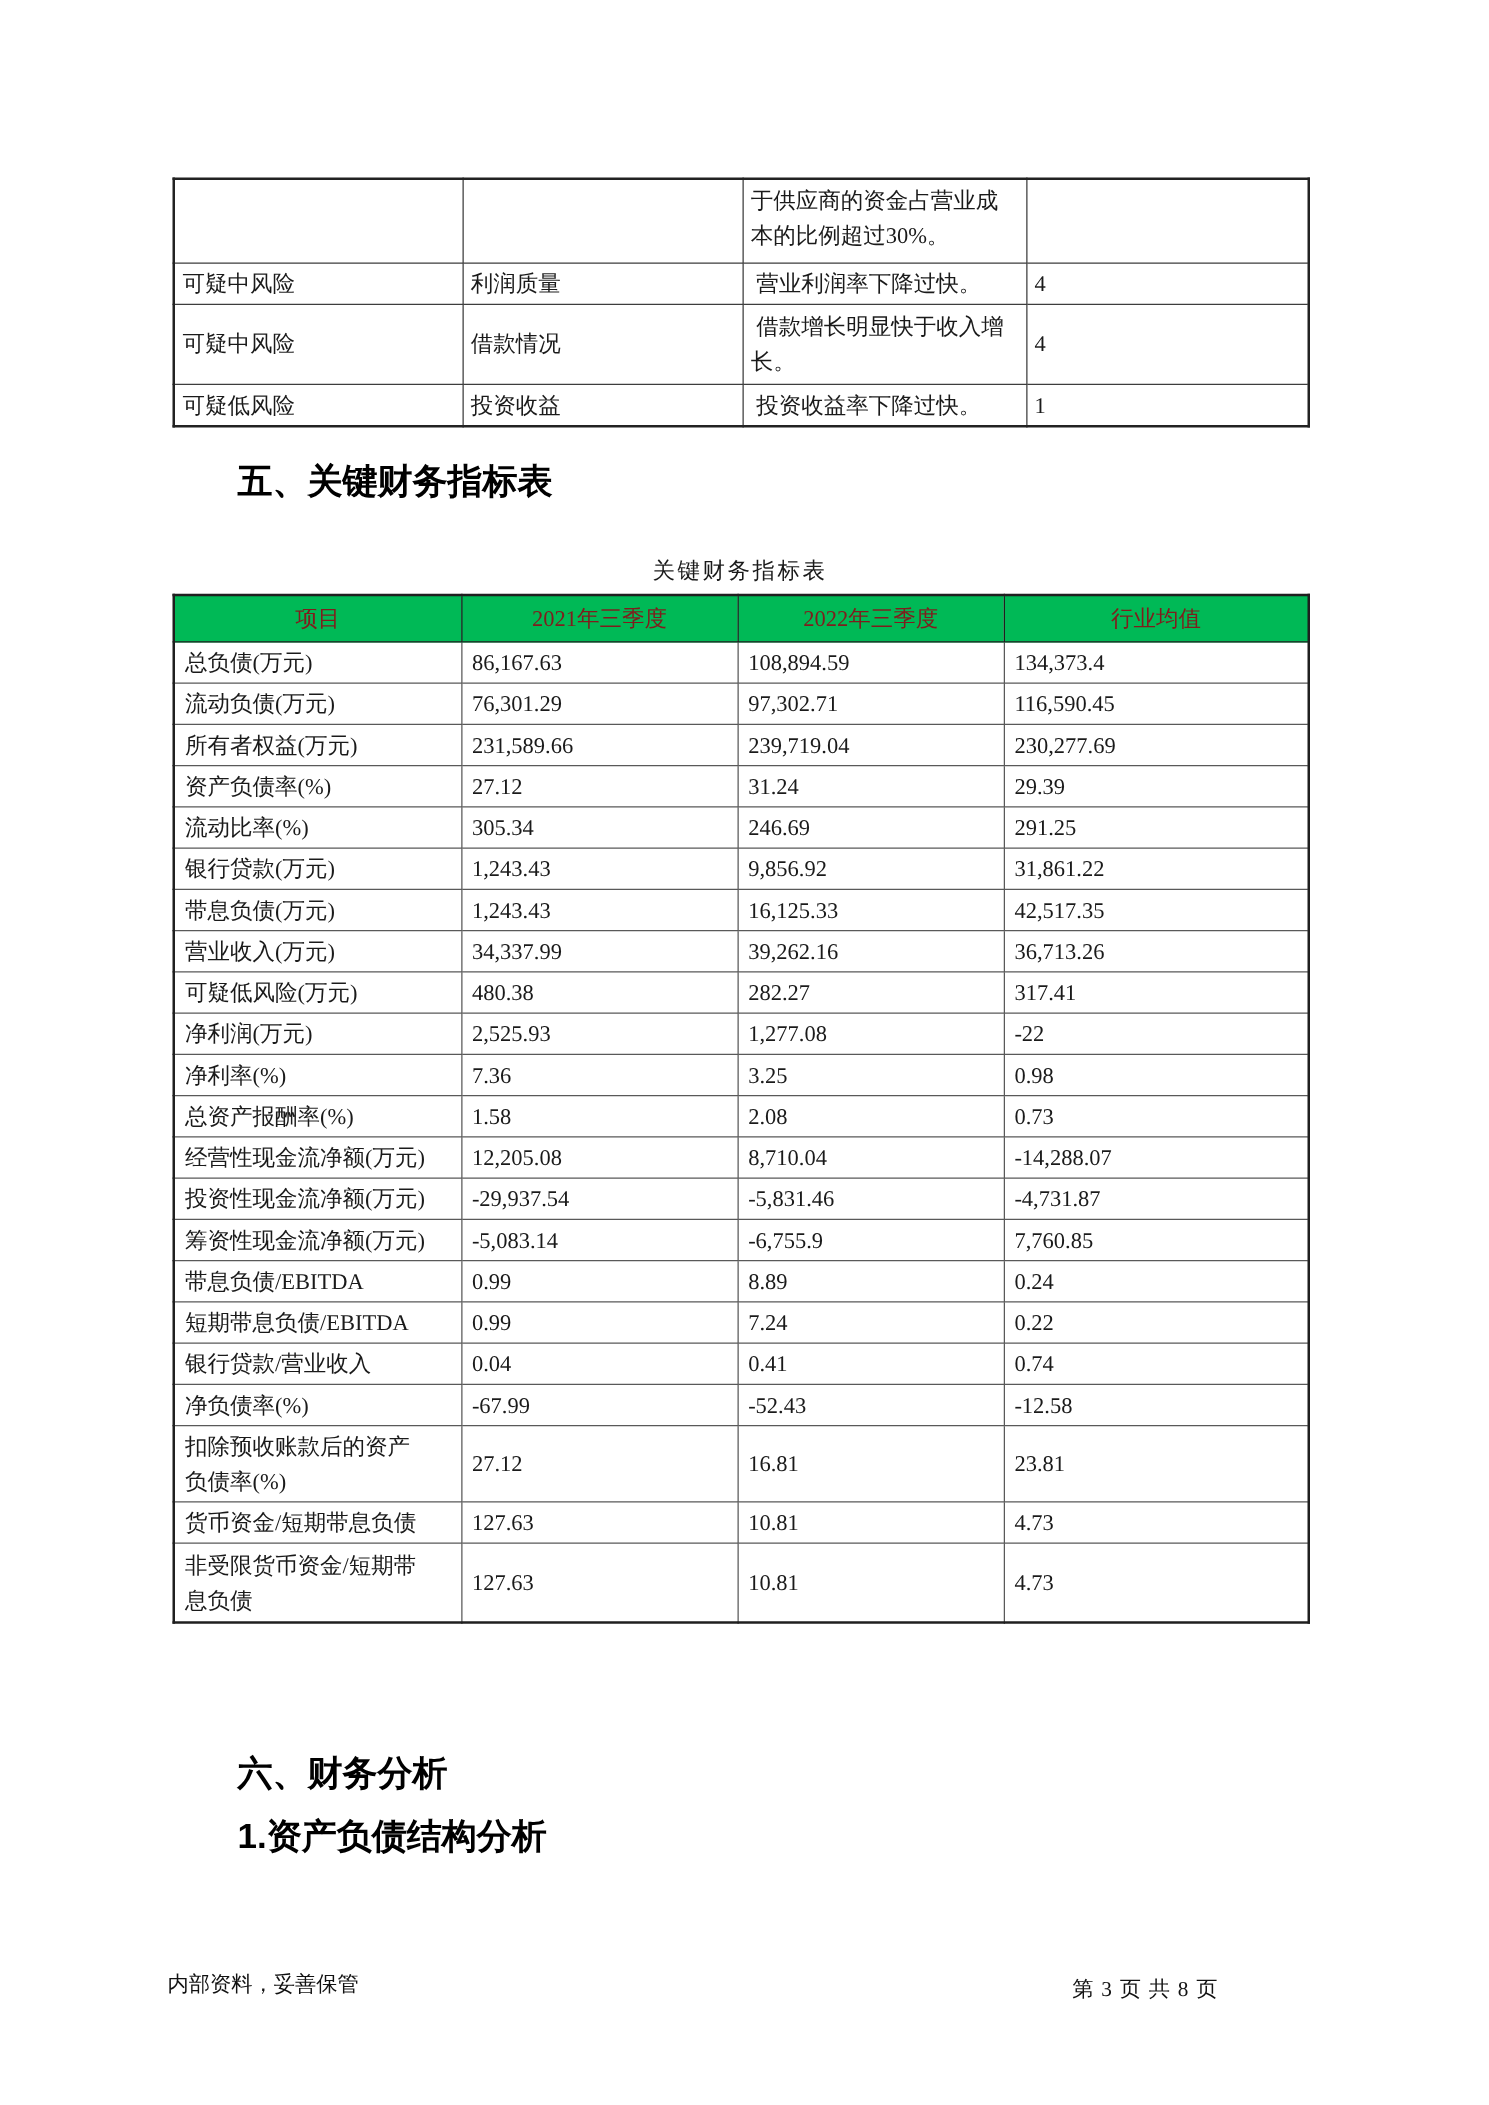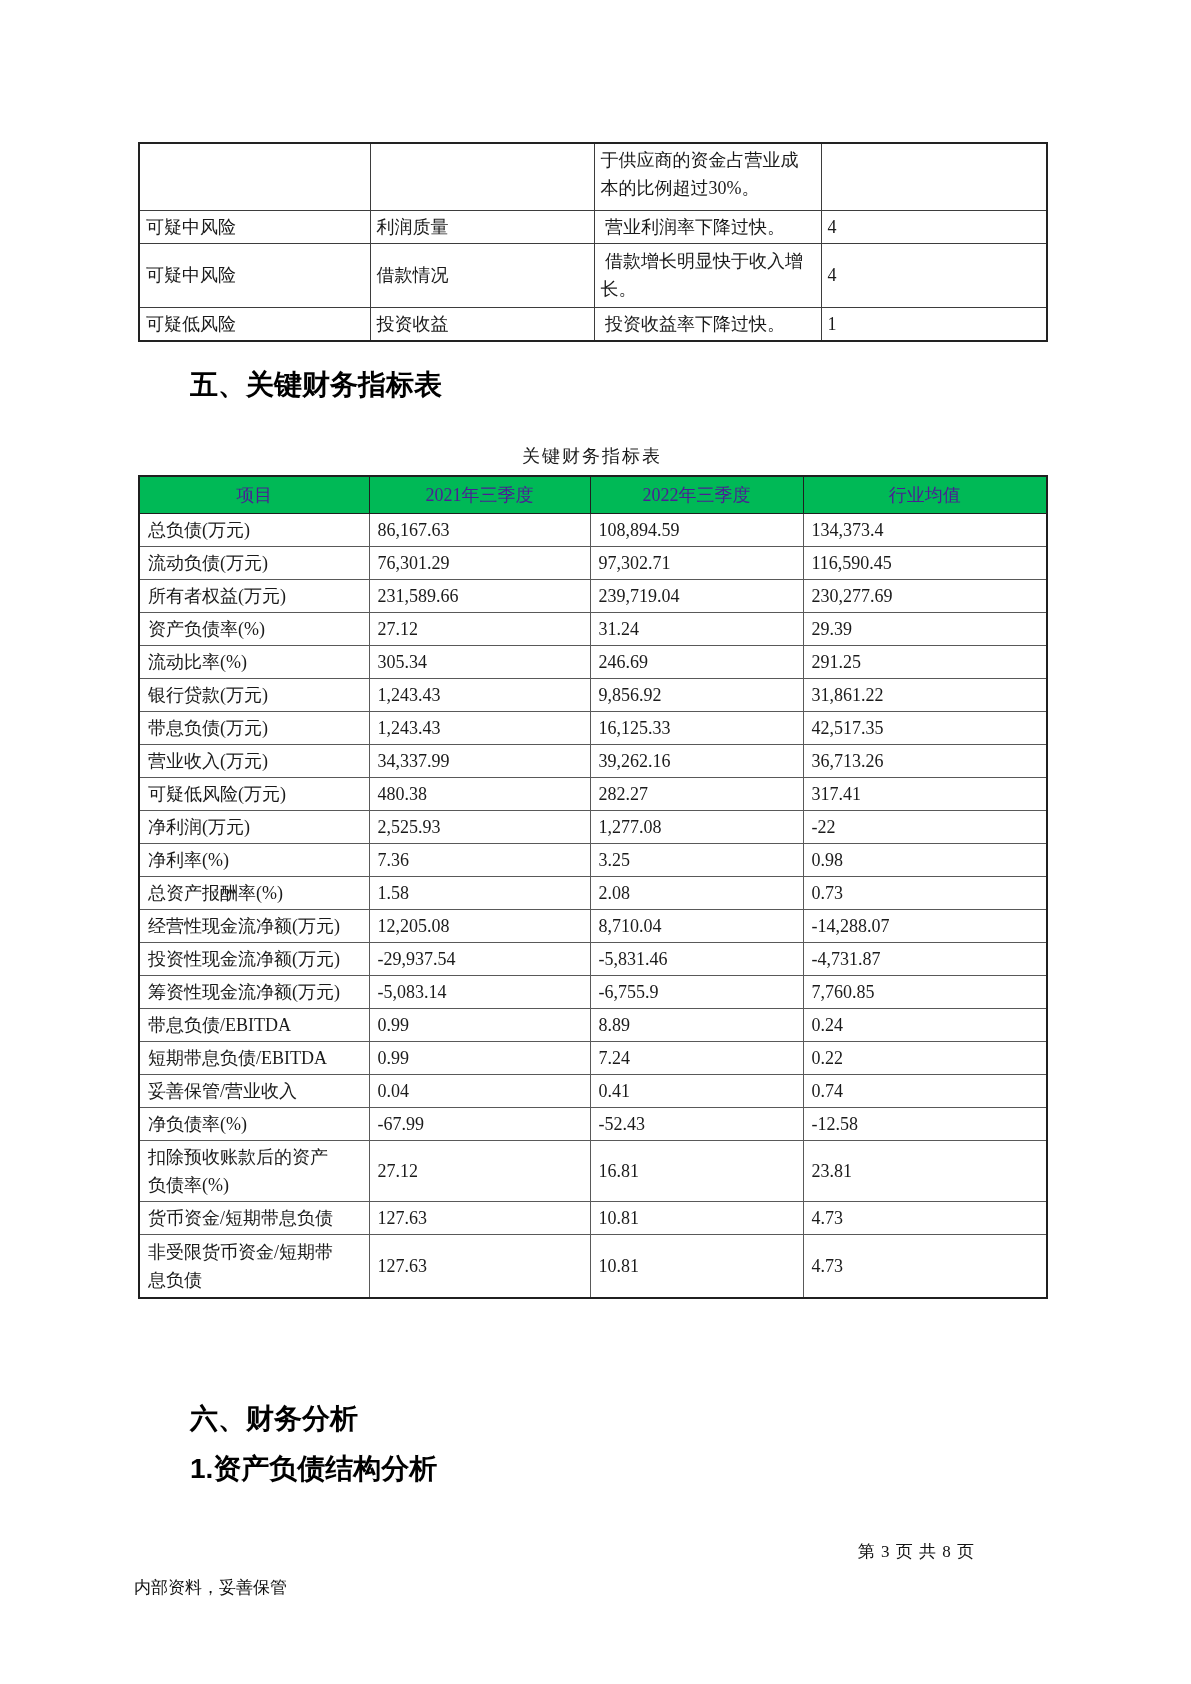--- a/index.html
+++ b/index.html
@@ -52,21 +52,21 @@
   .ind-table{
     position:absolute;left:138px;top:475px;width:908px;
     border:2px solid #1f1f1f;
     font-size:18px;
   }
   .ind-table th{
     border:1px solid #1f1f1f;
     height:34px;
     font-weight:400;
     text-align:center;
-    color:#4c1d95;
+    color:#7f1d1d;
   }
   .ind-table td{
     border:1px solid #595959;
     padding:2px 10px 2px 8px;
     line-height:28px;
     vertical-align:middle;
     color:#1a1a1a;
   }
   .ind-table td:first-child{
     white-space:pre;           
@@ -77,21 +77,21 @@
   .ind-table tbody tr:nth-child(22){height:63px;}
   .ind-table tbody tr:nth-child(24){height:63px;}
 
   
   .footer-left{
     position:absolute;left:134px;top:1576px;
     font-family:"Liberation Sans","DejaVu Sans",sans-serif;
     font-size:17px;color:#111;
   }
   .footer-right{
-    position:absolute;right:216px;top:1540px;
+    position:absolute;right:216px;top:1580px;
     font-size:17px;color:#111;
     letter-spacing:1px;
   }
 </style>
 </head>
 <body>
 
 <div class="page">
 
   <table class="risk-table">
@@ -245,21 +245,21 @@
           <td>8.89</td>
           <td>0.24</td>
         </tr>
         <tr>
           <td>短期带息负债/EBITDA</td>
           <td>0.99</td>
           <td>7.24</td>
           <td>0.22</td>
         </tr>
         <tr>
-          <td>妥善保管/营业收入</td>
+          <td>银行贷款/营业收入</td>
           <td>0.04</td>
           <td>0.41</td>
           <td>0.74</td>
         </tr>
         <tr>
           <td>净负债率(%)</td>
           <td>-67.99</td>
           <td>-52.43</td>
           <td>-12.58</td>
         </tr>

